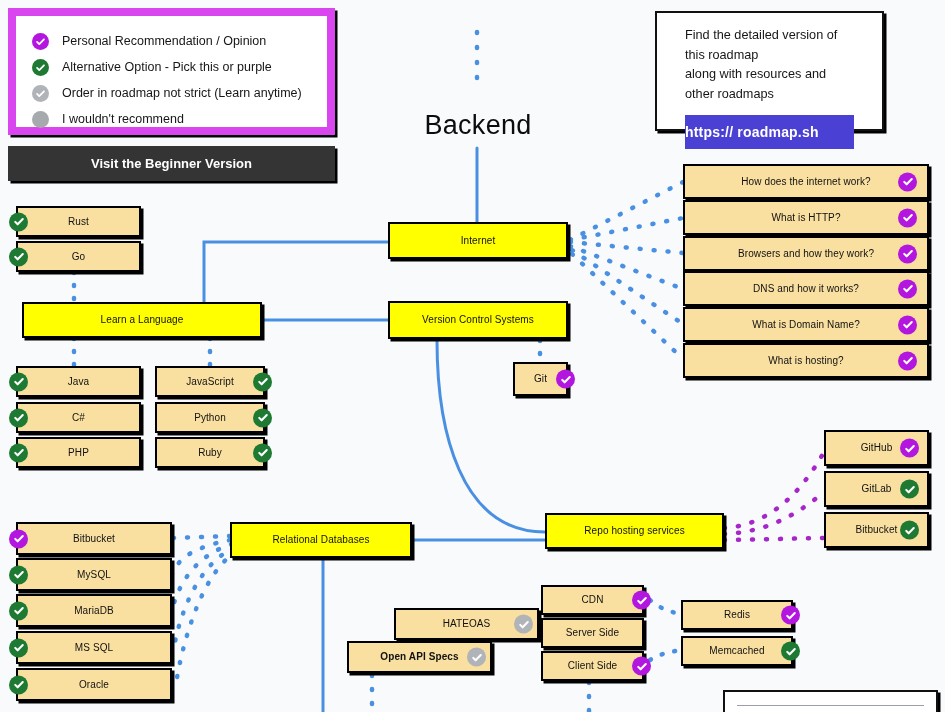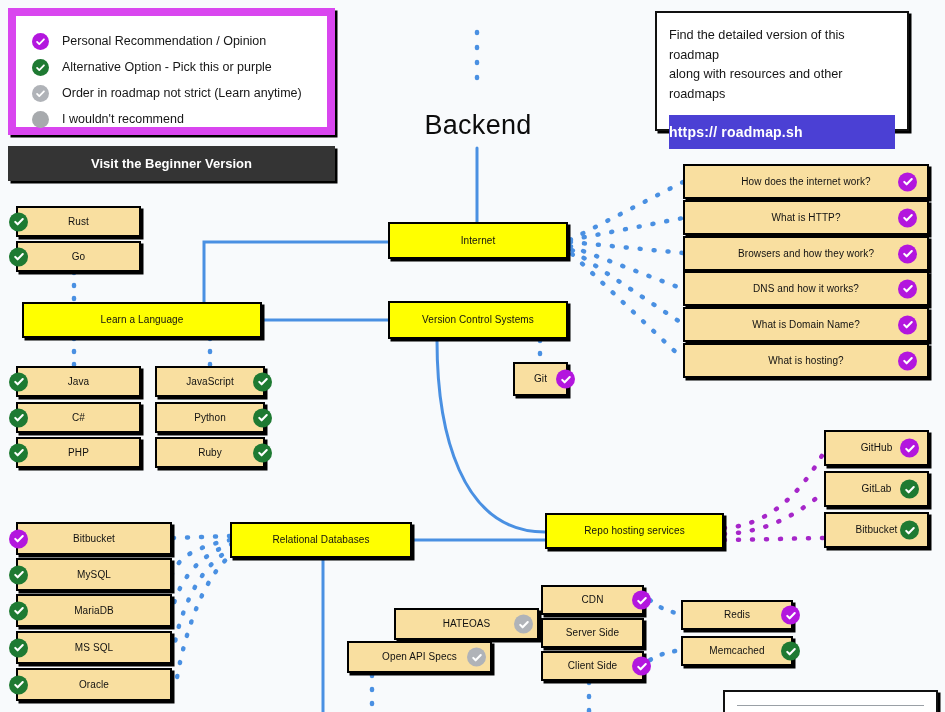--- a/index.html
+++ b/index.html
@@ -54,23 +54,23 @@
   
   #beginner-btn {
     position:absolute; left:8px; top:146px; width:327px; height:35px;
     background:#343434; color:#fff; display:flex; align-items:center;
     justify-content:center; font-size:13px; font-weight:bold;
     box-shadow:2.5px 2.5px 0 #000; cursor:pointer;
   }
 
   
   #info-card {
-    position:absolute; left:655px; top:11px; width:254px; height:120px;
+    position:absolute; left:655px; top:11px; width:229px; height:120px;
     background:#fff; border:2px solid #111; box-shadow:2.5px 2.5px 0 #000;
-    padding:13px 12px;
+    padding:13px 28px;
   }
   #info-card .line { font-size:12.7px; color:#161616; line-height:1.55; }
   #info-link {
     margin-top:10px; height:34px; background:#4b40d4; color:#fff;
     display:flex; align-items:center; justify-content:flex-start;
     font-size:14px; font-weight:bold; cursor:pointer; letter-spacing:.2px;
   }
 
   
   #backend-title {
@@ -400,21 +400,21 @@
   </div>
 
   <div class="node tan" style="left:347px;top:608px;width:145px;height:32px;margin-left:47px;">
     <span>HATEOAS</span>
     <span class="badge grey" style="right:4px;top:50%;transform:translateY(-50%)">
       <svg viewBox="0 0 16 16">
           <path d="M3 8.5l3.2 3.2L13 4.8" stroke="#fff" stroke-width="2.8" fill="none" stroke-linecap="round" stroke-linejoin="round"></path>
         </svg>
     </span>
   </div>
-  <div class="node tan" style="left:347px;top:641px;width:145px;height:32px;">
+  <div class="node tan" style="left:347px;top:641px;width:145px;height:32px;font-weight:bold;">
     <span>Open API Specs</span>
     <span class="badge grey" style="right:4px;top:50%;transform:translateY(-50%)">
       <svg viewBox="0 0 16 16">
           <path d="M3 8.5l3.2 3.2L13 4.8" stroke="#fff" stroke-width="2.8" fill="none" stroke-linecap="round" stroke-linejoin="round"></path>
         </svg>
     </span>
   </div>
 
   <div class="node tan" style="left:541px;top:585px;width:103px;height:30px;">
     <span>CDN</span>

